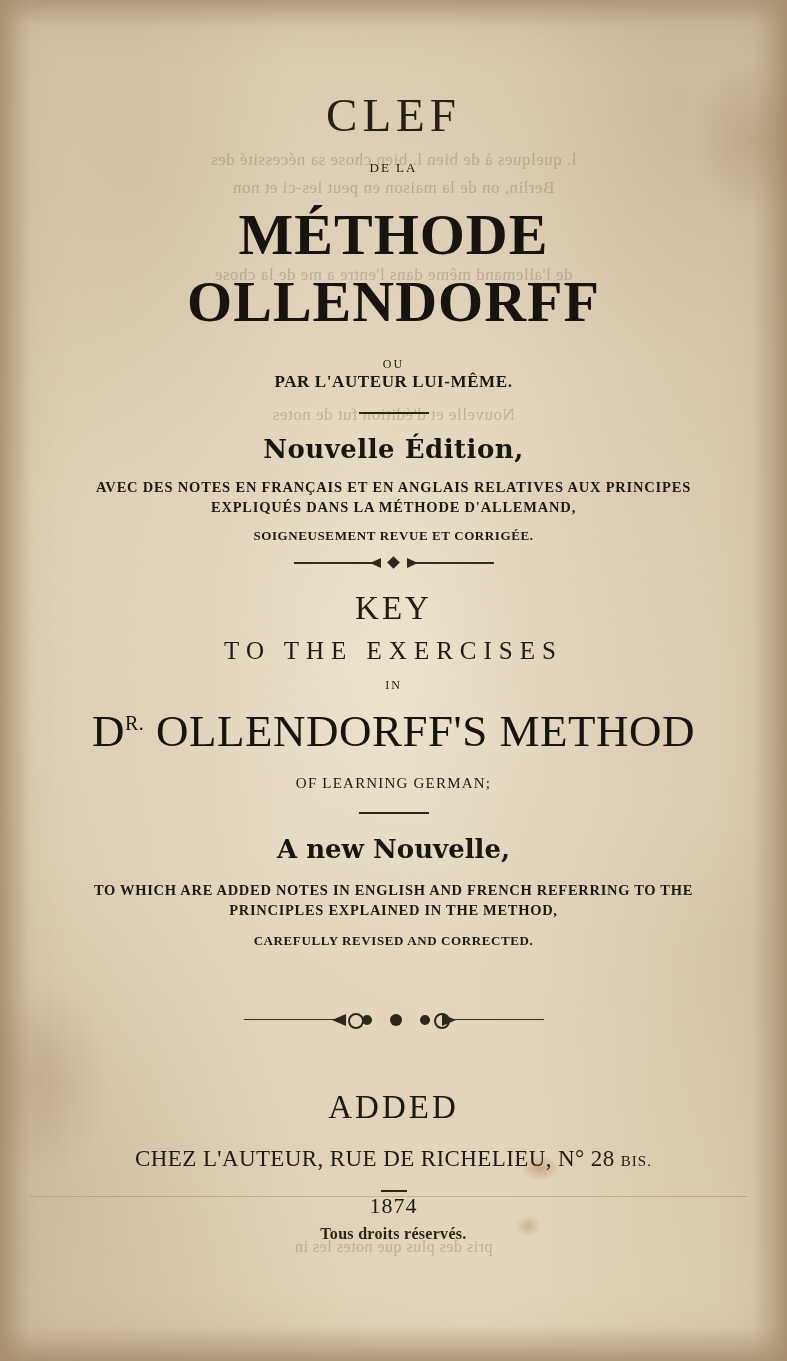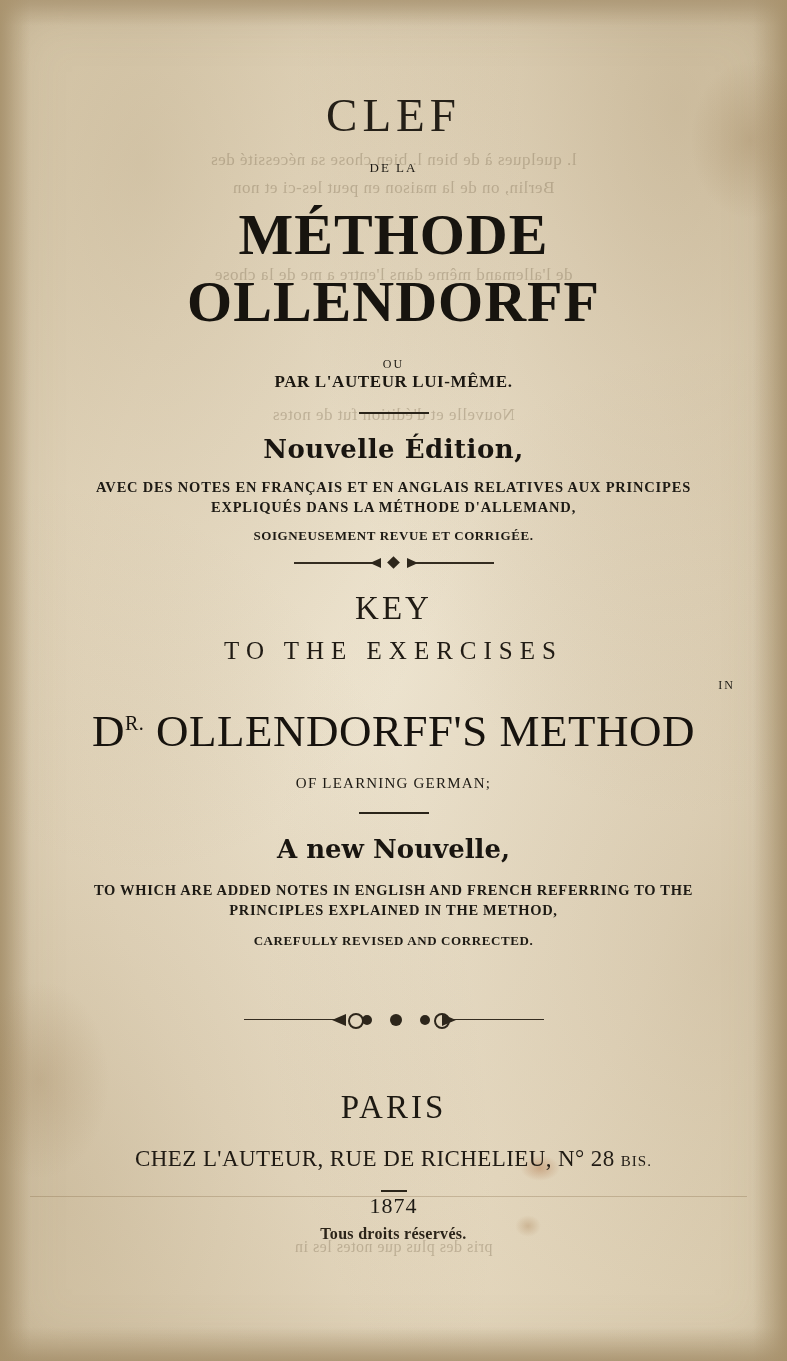--- a/index.html
+++ b/index.html
@@ -185,21 +185,20 @@
   .t-totheex {
     margin-top: 10px;
     font-size: 25px;
     letter-spacing: 7px;
     color: #201b14;
   }
   .t-in {
     margin-top: 13px;
     font-size: 12px;
     letter-spacing: 2px;
-    text-align: right;
   }
   .t-drollen {
     margin-top: 12px;
     font-size: 45px;
     letter-spacing: .5px;
     color: #17130e;
   }
   .t-drollen sup {
     font-size: 20px;
     vertical-align: super;
@@ -397,21 +396,21 @@
       <div class="tri a"></div>
       <div class="ring r1"></div>
       <div class="dot d1"></div>
       <div class="dot d2"></div>
       <div class="dot d3"></div>
       <div class="ring r2"></div>
       <div class="tri b"></div>
       <div class="bar r"></div>
     </div>
 
-    <div class="t-paris">PARIS</div>
+    <div class="t-paris">ADDED</div>
     <div class="t-chez"><span>CHEZ L'AUTEUR, RUE DE RICHELIEU, N° 28 </span><span class="bis">BIS.</span></div>
 
     <div class="rule-tiny"></div>
 
     <div class="t-year">1874</div>
     <div class="t-rights">Tous droits réservés.</div>
   </div>
 
   <div class="stain s1"></div>
   <div class="stain s2"></div>

